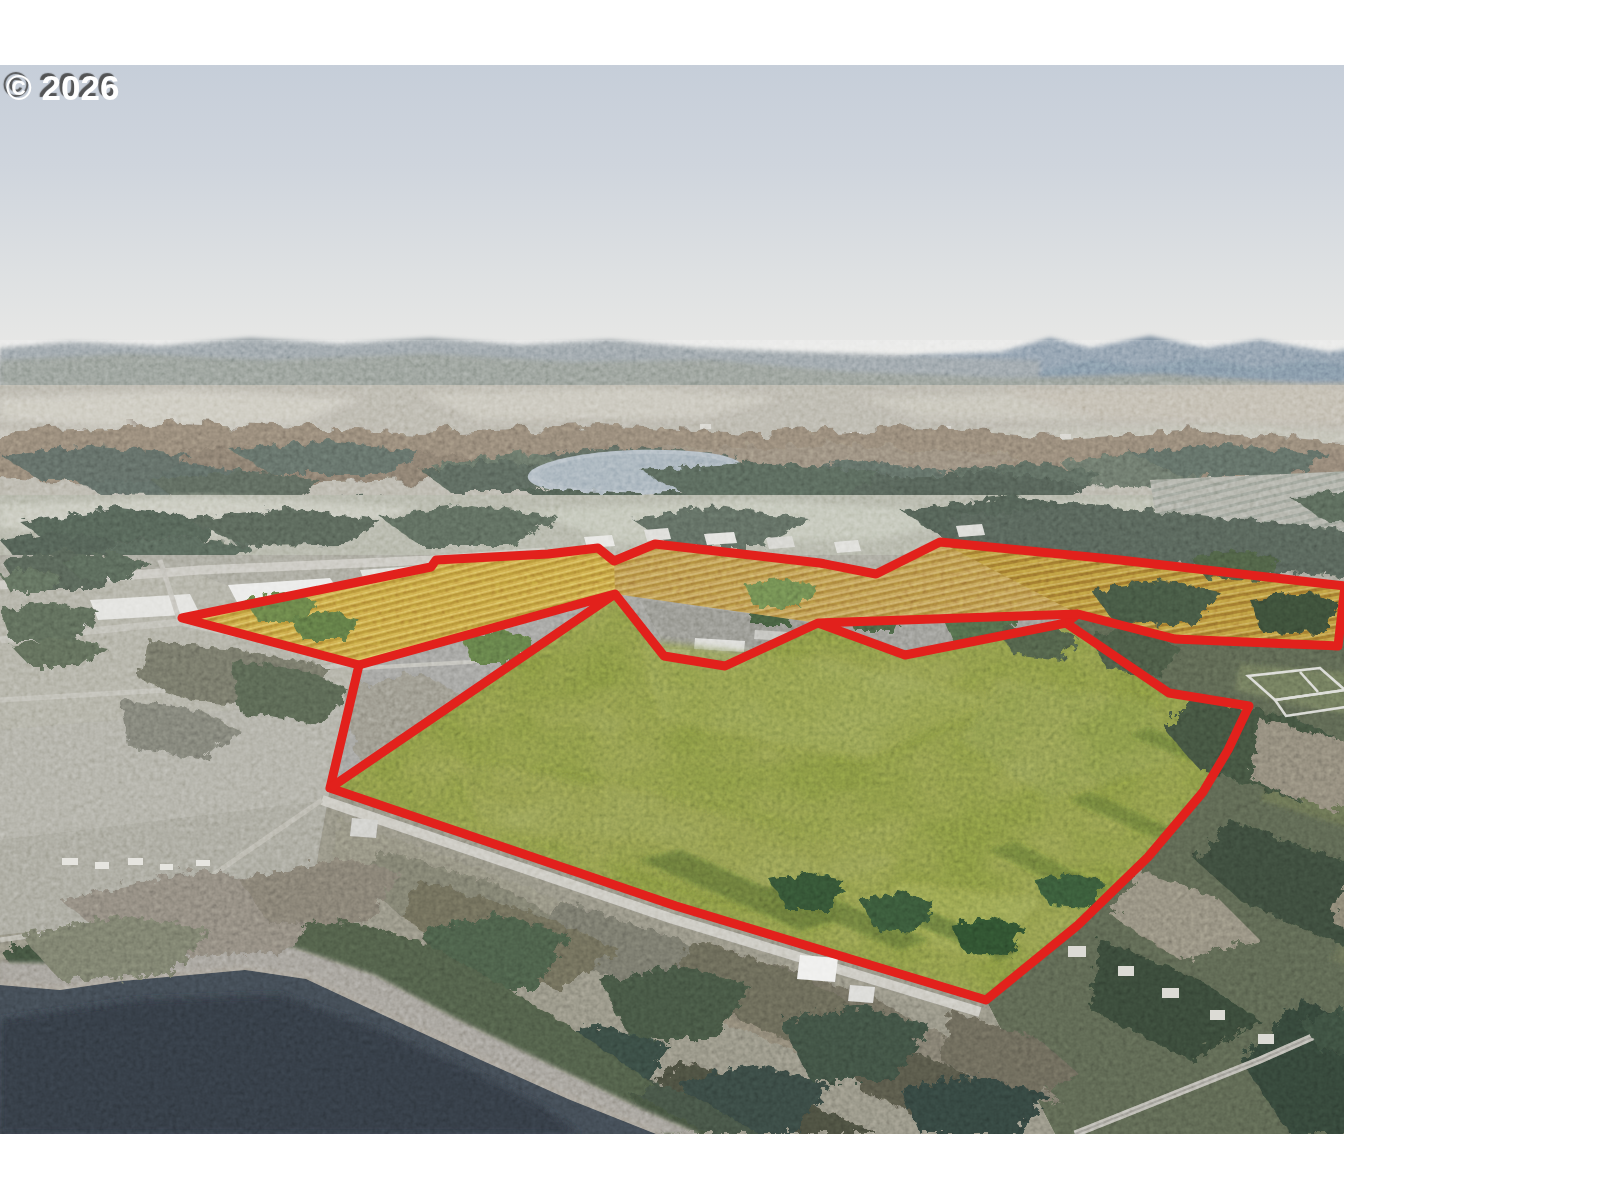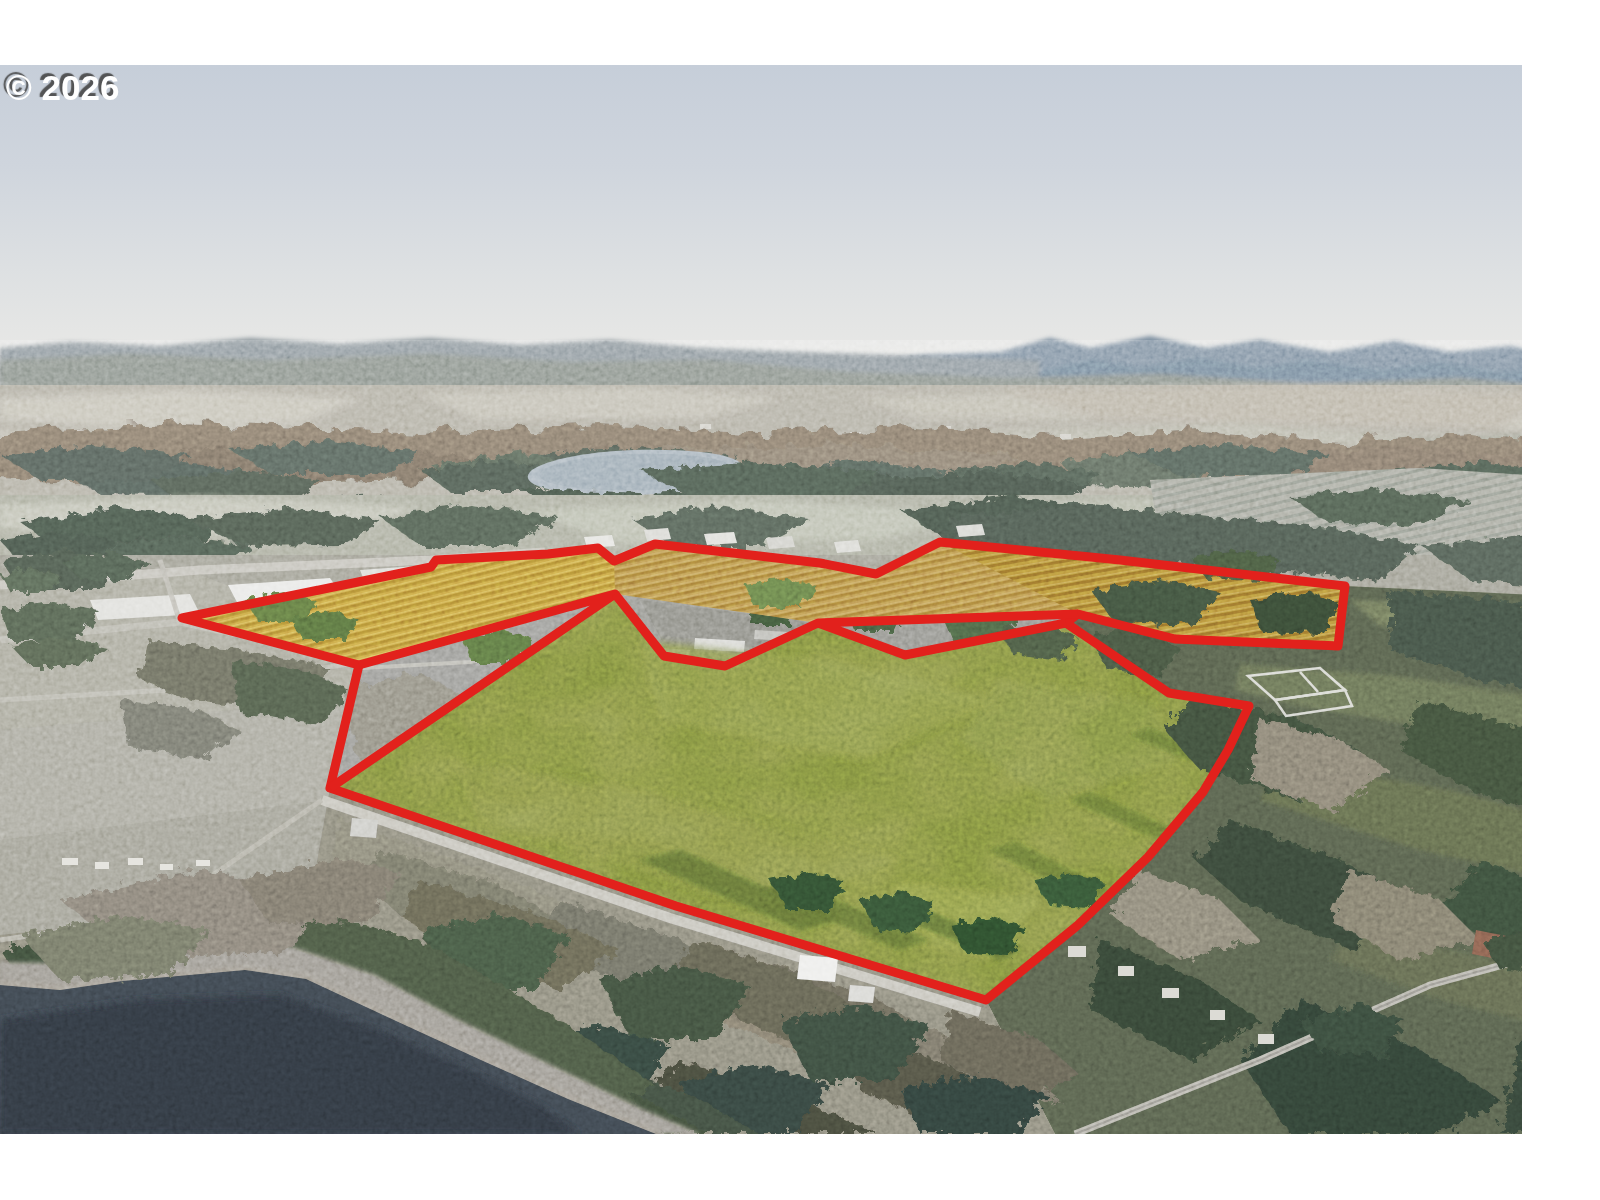--- a/index.html
+++ b/index.html
@@ -1,16 +1,16 @@
 <!DOCTYPE html>
 <html><head>
 <meta charset="utf-8">
 <style>
   html,body{margin:0;padding:0;background:#ffffff;}
-  .page{position:relative;width:1522px;height:1200px;background:#ffffff;overflow:hidden;
+  .page{position:relative;width:1344px;height:1200px;background:#ffffff;overflow:hidden;
         font-family:"Liberation Sans", sans-serif;}
   svg{display:block;}
 </style>
 </head>
 <body>
 <div class="page">
 
 <svg width="1600" height="1200" viewBox="0 0 1600 1200">
 <defs>
   <linearGradient id="sky" x1="0" y1="0" x2="0" y2="1">

